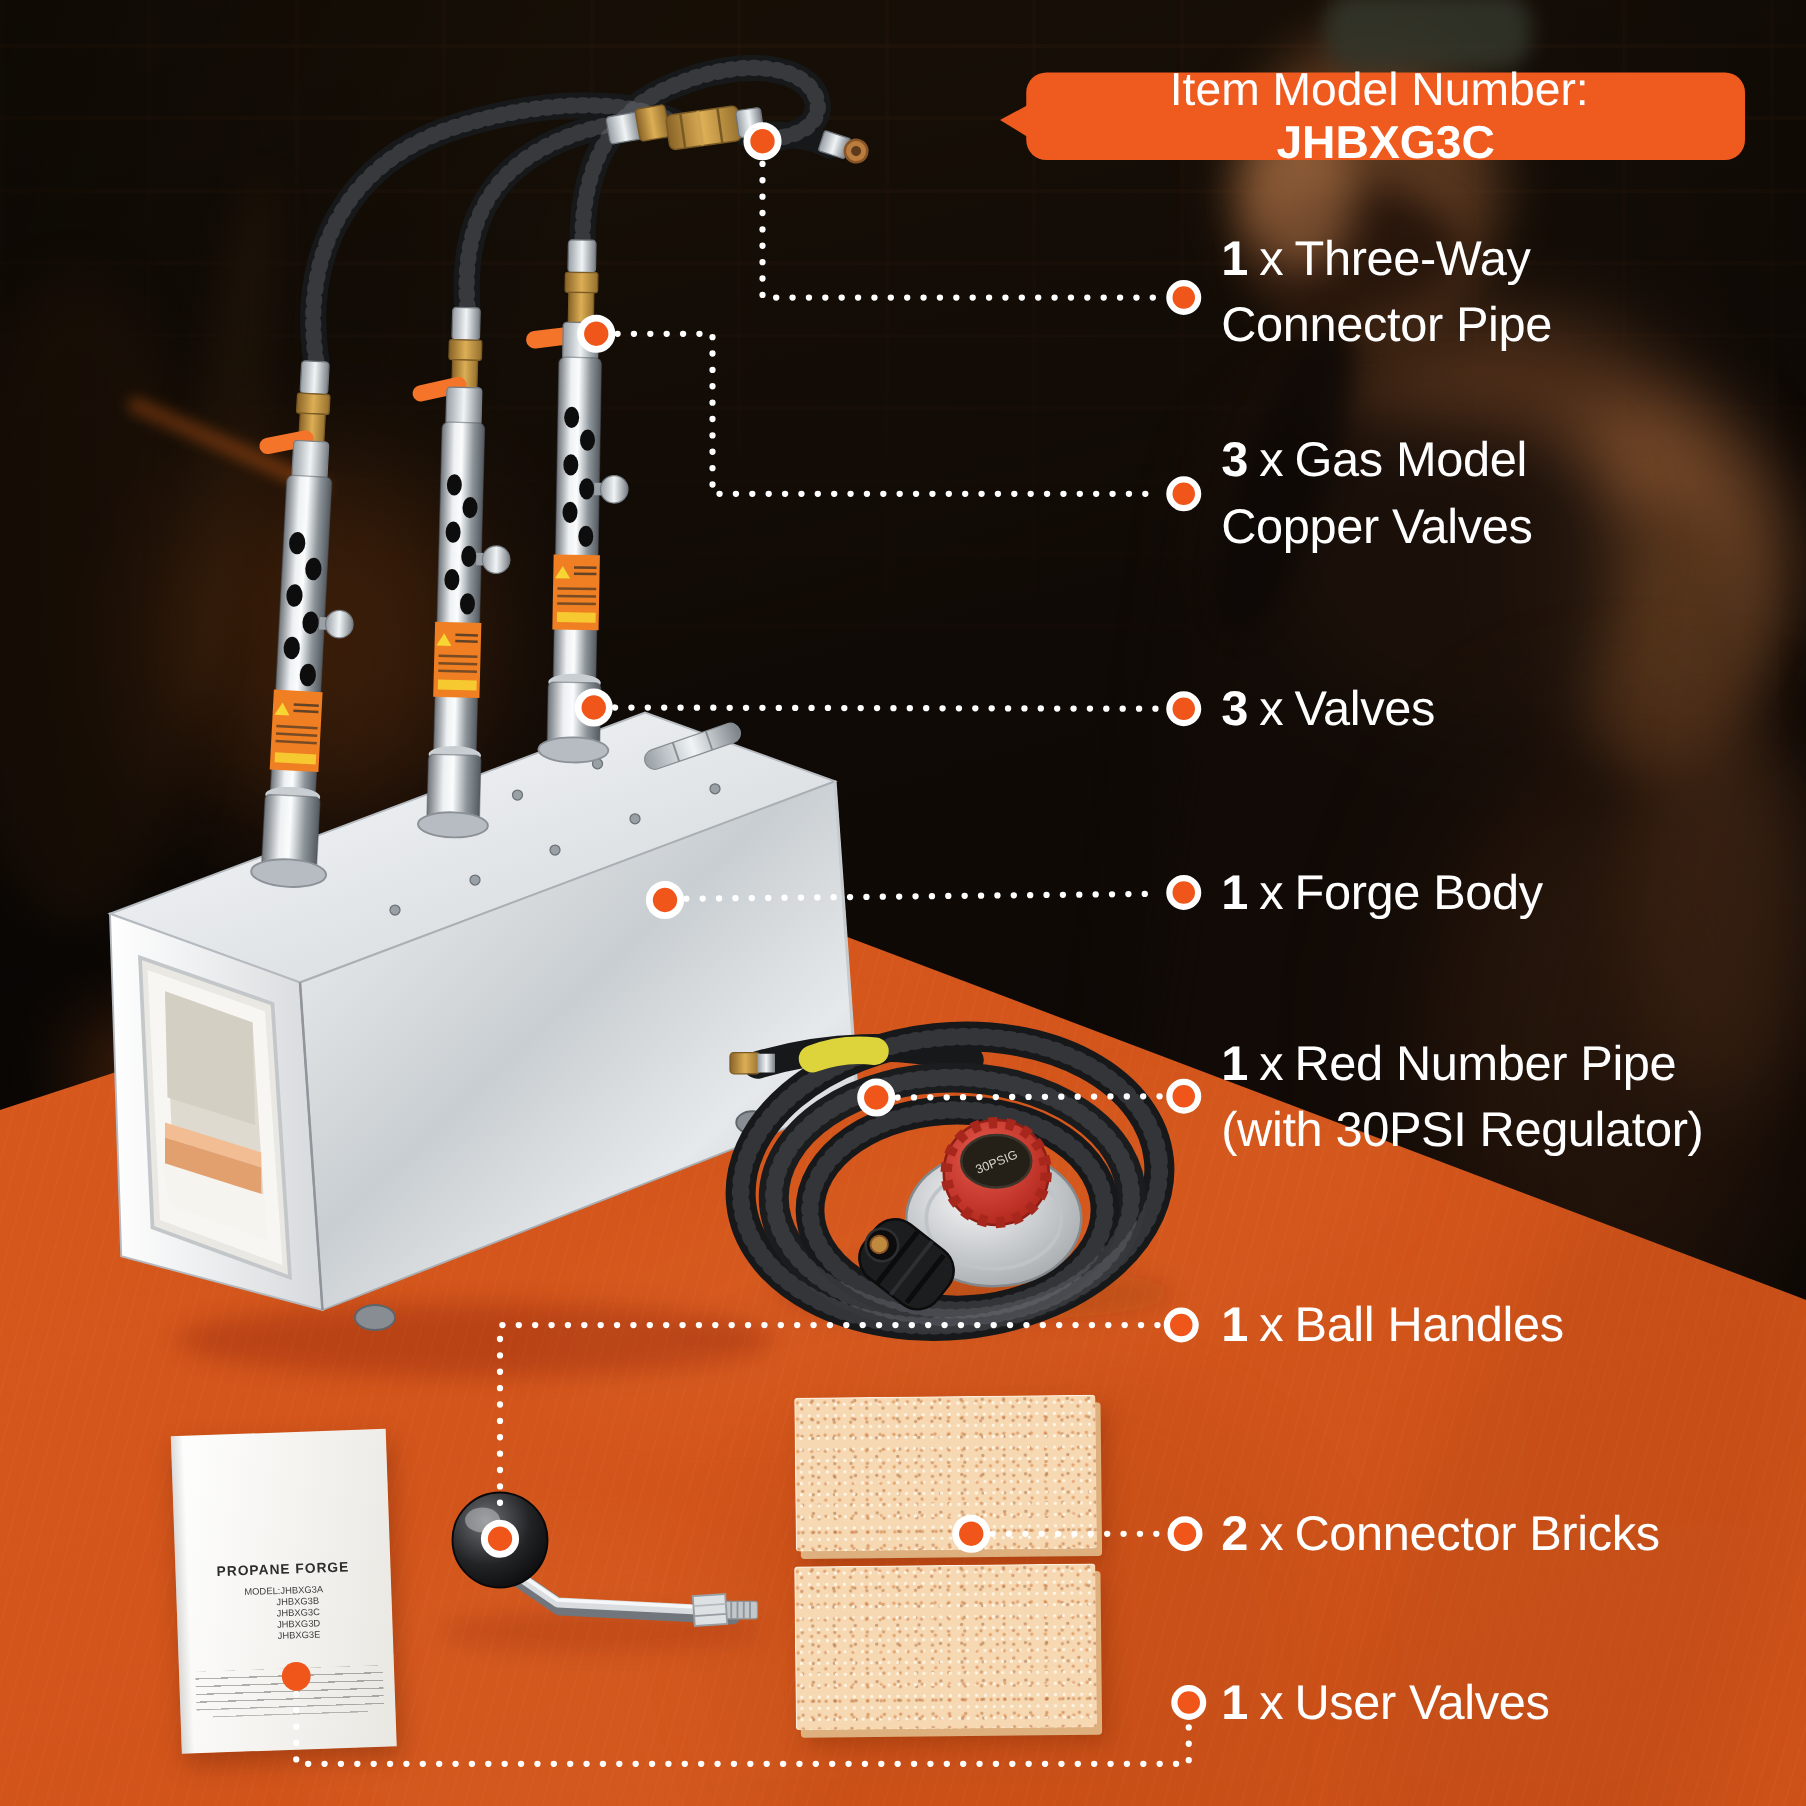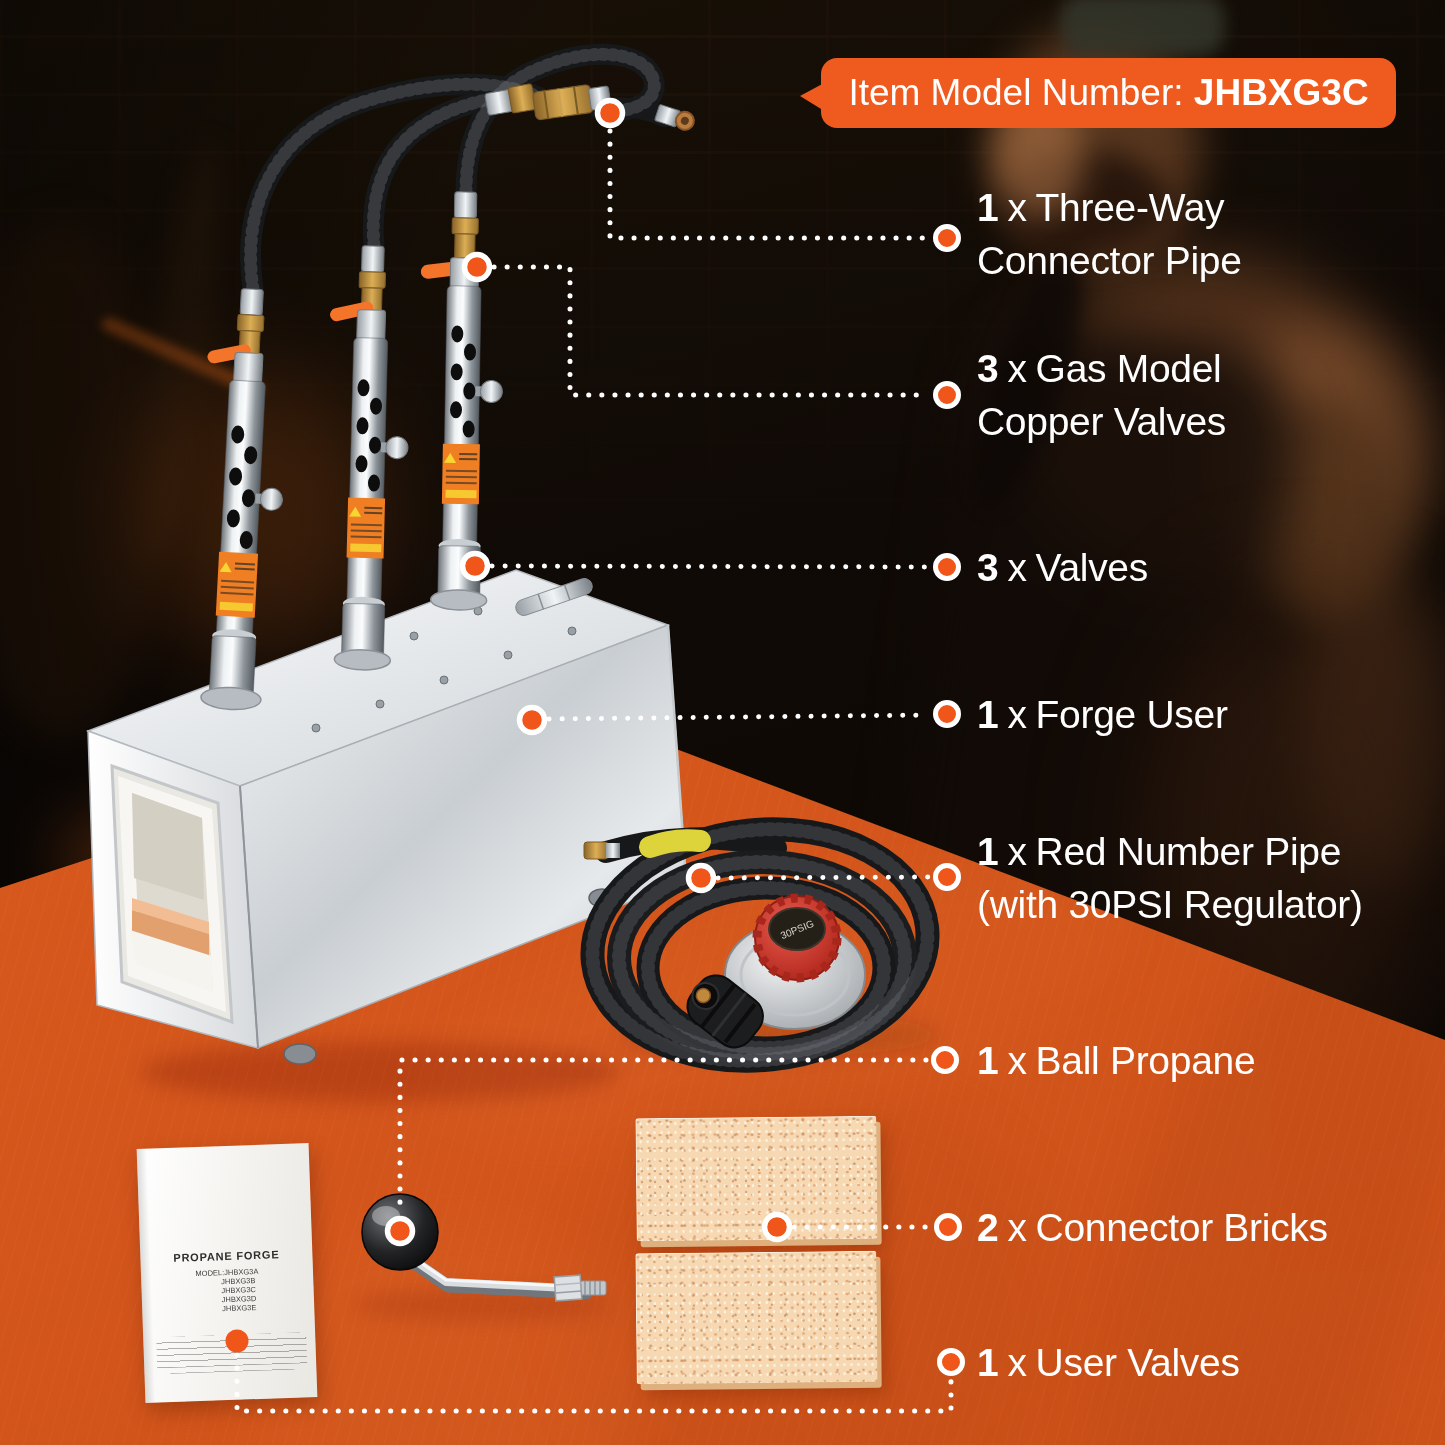--- a/index.html
+++ b/index.html
@@ -20,21 +20,21 @@
   .orange{position:absolute;inset:0;
     clip-path:polygon(0px 888px,560px 705px,1445px 1040px,1445px 1445px,0px 1445px);
     background:linear-gradient(155deg,#e05d1f 0%,#d6571c 45%,#cc5119 100%);}
   .orange .tex{position:absolute;inset:0;opacity:.5;background:
     repeating-linear-gradient(105deg, rgba(255,255,255,.045) 0 1.5px, rgba(255,255,255,0) 1.5px 12px);}
   .orange .ghost{position:absolute;border-radius:50%;filter:blur(28px);}
 
   
   .badge{position:absolute;left:821px;top:58px;width:575px;height:70px;background:#ef5a1e;
     border-radius:16px;display:flex;align-items:center;justify-content:center;
-    color:#fff;font-size:37px;white-space:pre;}
+    color:#fff;font-size:37px;white-space:pre;flex-direction:column;}
   .badge b{font-weight:700;}
   .badge .tail{position:absolute;left:-21px;top:24px;width:0;height:0;
     border-top:14px solid transparent;border-bottom:16px solid transparent;border-right:26px solid #ef5a1e;}
 
   
   .callout{position:absolute;left:977px;width:470px;color:#fff;font-size:39px;line-height:53px;letter-spacing:-.3px;}
   .callout b{font-weight:700;}
   .callout .sep{margin:0 9px;}
 
   
@@ -448,28 +448,28 @@
     <div>Connector Pipe</div>
   </div>
   <div class="callout" style="top:342px">
     <div><b>3</b><span class="sep">x</span><span>Gas Model</span></div>
     <div>Copper Valves</div>
   </div>
   <div class="callout" style="top:541px">
     <div><b>3</b><span class="sep">x</span><span>Valves</span></div>
   </div>
   <div class="callout" style="top:688px">
-    <div><b>1</b><span class="sep">x</span><span>Forge User</span></div>
+    <div><b>1</b><span class="sep">x</span><span>Forge Body</span></div>
   </div>
   <div class="callout" style="top:825px">
     <div><b>1</b><span class="sep">x</span><span>Red Number Pipe</span></div>
     <div>(with 30PSI Regulator)</div>
   </div>
   <div class="callout" style="top:1034px">
-    <div><b>1</b><span class="sep">x</span><span>Ball Propane</span></div>
+    <div><b>1</b><span class="sep">x</span><span>Ball Handles</span></div>
   </div>
   <div class="callout" style="top:1201px">
     <div><b>2</b><span class="sep">x</span><span>Connector Bricks</span></div>
   </div>
   <div class="callout" style="top:1336px">
     <div><b>1</b><span class="sep">x</span><span>User Valves</span></div>
   </div>
 
 </div>
 

